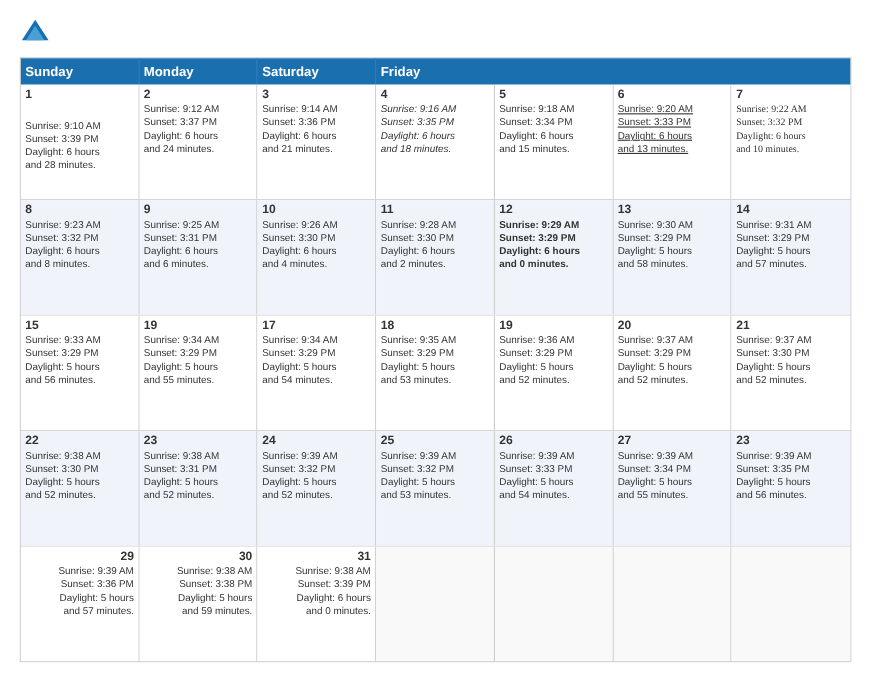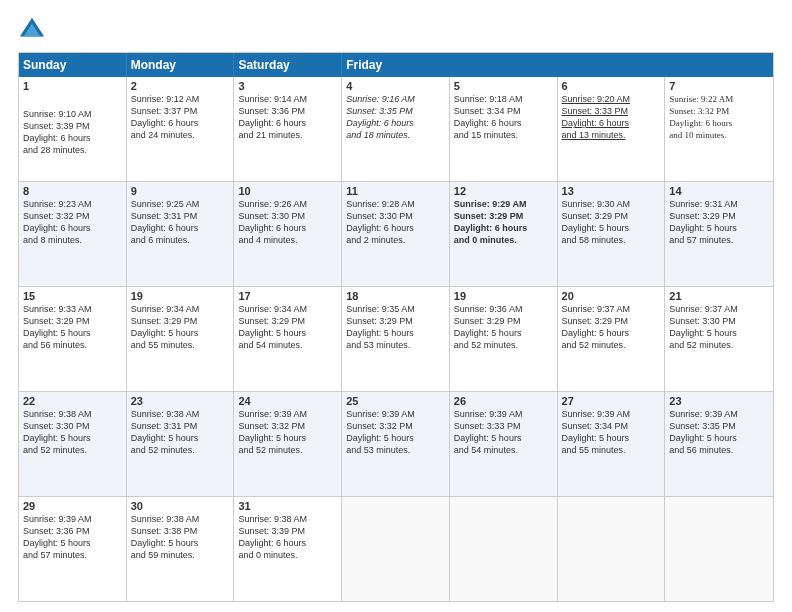--- a/index.html
+++ b/index.html
@@ -68,21 +68,21 @@
       flex: 1;
       display: flex;
       flex-direction: column;
     }
     .cal-row {
       display: grid;
       grid-template-columns: repeat(7, 1fr);
       flex: 1;
       border-bottom: 1px solid #ccc;
     }
-    .cal-row:last-child { border-bottom: none; }
+    .cal-row:last-child { border-bottom: none; text-align: right; }
     .cal-cell {
       border-right: 1px solid #ccc;
       padding: 3px 4px;
       font-size: 9.5px;
       color: #333;
       background: #fff;
       vertical-align: top;
     }
     .cal-cell:last-child { border-right: none; }
     .cal-cell.empty { background: #f9f9f9; }

